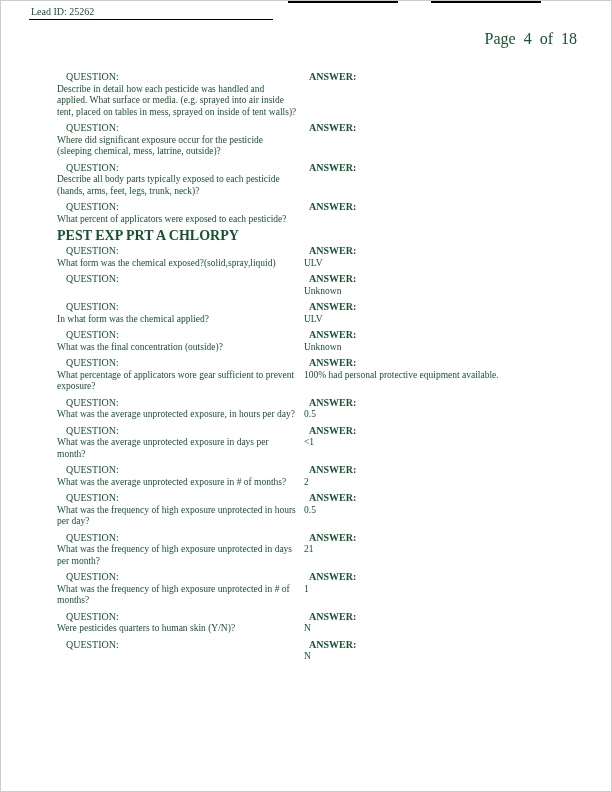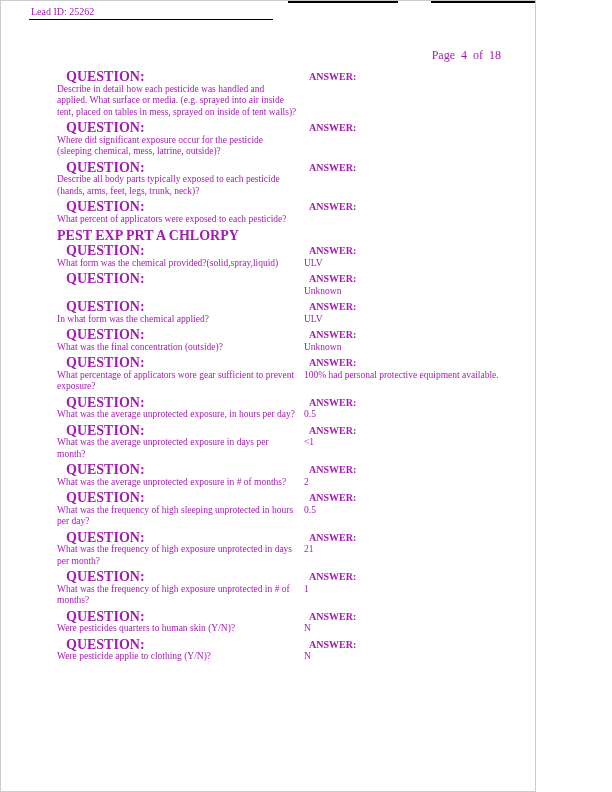--- a/index.html
+++ b/index.html
@@ -2,24 +2,24 @@
 <html><head>
 <meta charset="utf-8">
 <style>
   html, body {
     margin: 0;
     padding: 0;
     background: #ffffff;
   }
   .page {
     position: relative;
-    width: 536px;
+    width: 612px;
     height: 792px;
     background: #ffffff;
-    color: #a21caf;
+    color: #14532d;
     font-family: "Liberation Serif", serif;
     overflow: hidden;
     box-sizing: border-box;
     border: 1px solid #cccccc;
   }
   .lead-id {
     position: absolute;
     left: 30px;
     top: 5px;
     font-size: 10px;
@@ -45,40 +45,40 @@
     position: absolute;
     left: 430px;
     top: 0;
     width: 110px;
     height: 2px;
     background: #000000;
   }
   .page-num {
     position: absolute;
     right: 34px;
-    top: 48px;
-    font-size: 12px;
+    top: 32px;
+    font-size: 16px;
     line-height: 12px;
     white-space: pre;
   }
   .qa-list {
     position: absolute;
     left: 56px;
     top: 70px;
     width: 522px;
   }
   .qa-row {
     display: grid;
     grid-template-columns: 247px 1fr;
     margin-bottom: 4px;
   }
   .q-cell { }
   .q-label {
-    font-weight: bold;
-    font-size: 14px;
+    font-weight: normal;
+    font-size: 10px;
     line-height: 12.5px;
     padding-left: 9px;
   }
   .q-text {
     font-size: 9.5px;
     line-height: 11.5px;
     width: 240px;
   }
   .a-cell { }
   .a-label {
@@ -141,21 +141,21 @@
           <div class="q-text">What percent of applicators were exposed to each pesticide?</div>
         </div>
         <div class="a-cell">
           <div class="a-label">ANSWER:</div>
         </div>
       </div>
       <div class="section-header">PEST EXP PRT A CHLORPY</div>
       <div class="qa-row">
         <div class="q-cell">
           <div class="q-label">QUESTION:</div>
-          <div class="q-text">What form was the chemical provided?(solid,spray,liquid)</div>
+          <div class="q-text">What form was the chemical exposed?(solid,spray,liquid)</div>
         </div>
         <div class="a-cell">
           <div class="a-label">ANSWER:</div>
           <div class="a-text">ULV</div>
         </div>
       </div>
       <div class="qa-row">
         <div class="q-cell">
           <div class="q-label">QUESTION:</div>
         </div>
@@ -220,21 +220,21 @@
           <div class="q-text">What was the average unprotected exposure in # of months?</div>
         </div>
         <div class="a-cell">
           <div class="a-label">ANSWER:</div>
           <div class="a-text">2</div>
         </div>
       </div>
       <div class="qa-row">
         <div class="q-cell">
           <div class="q-label">QUESTION:</div>
-          <div class="q-text">What was the frequency of high sleeping unprotected in hours per day?</div>
+          <div class="q-text">What was the frequency of high exposure unprotected in hours per day?</div>
         </div>
         <div class="a-cell">
           <div class="a-label">ANSWER:</div>
           <div class="a-text">0.5</div>
         </div>
       </div>
       <div class="qa-row">
         <div class="q-cell">
           <div class="q-label">QUESTION:</div>
           <div class="q-text">What was the frequency of high exposure unprotected in days per month?</div>
@@ -260,21 +260,20 @@
           <div class="q-text">Were pesticides quarters to human skin (Y/N)?</div>
         </div>
         <div class="a-cell">
           <div class="a-label">ANSWER:</div>
           <div class="a-text">N</div>
         </div>
       </div>
       <div class="qa-row">
         <div class="q-cell">
           <div class="q-label">QUESTION:</div>
-          <div class="q-text">Were pesticide applie to clothing (Y/N)?</div>
         </div>
         <div class="a-cell">
           <div class="a-label">ANSWER:</div>
           <div class="a-text">N</div>
         </div>
       </div>
     </div>
 </div>
 
 </body></html>

